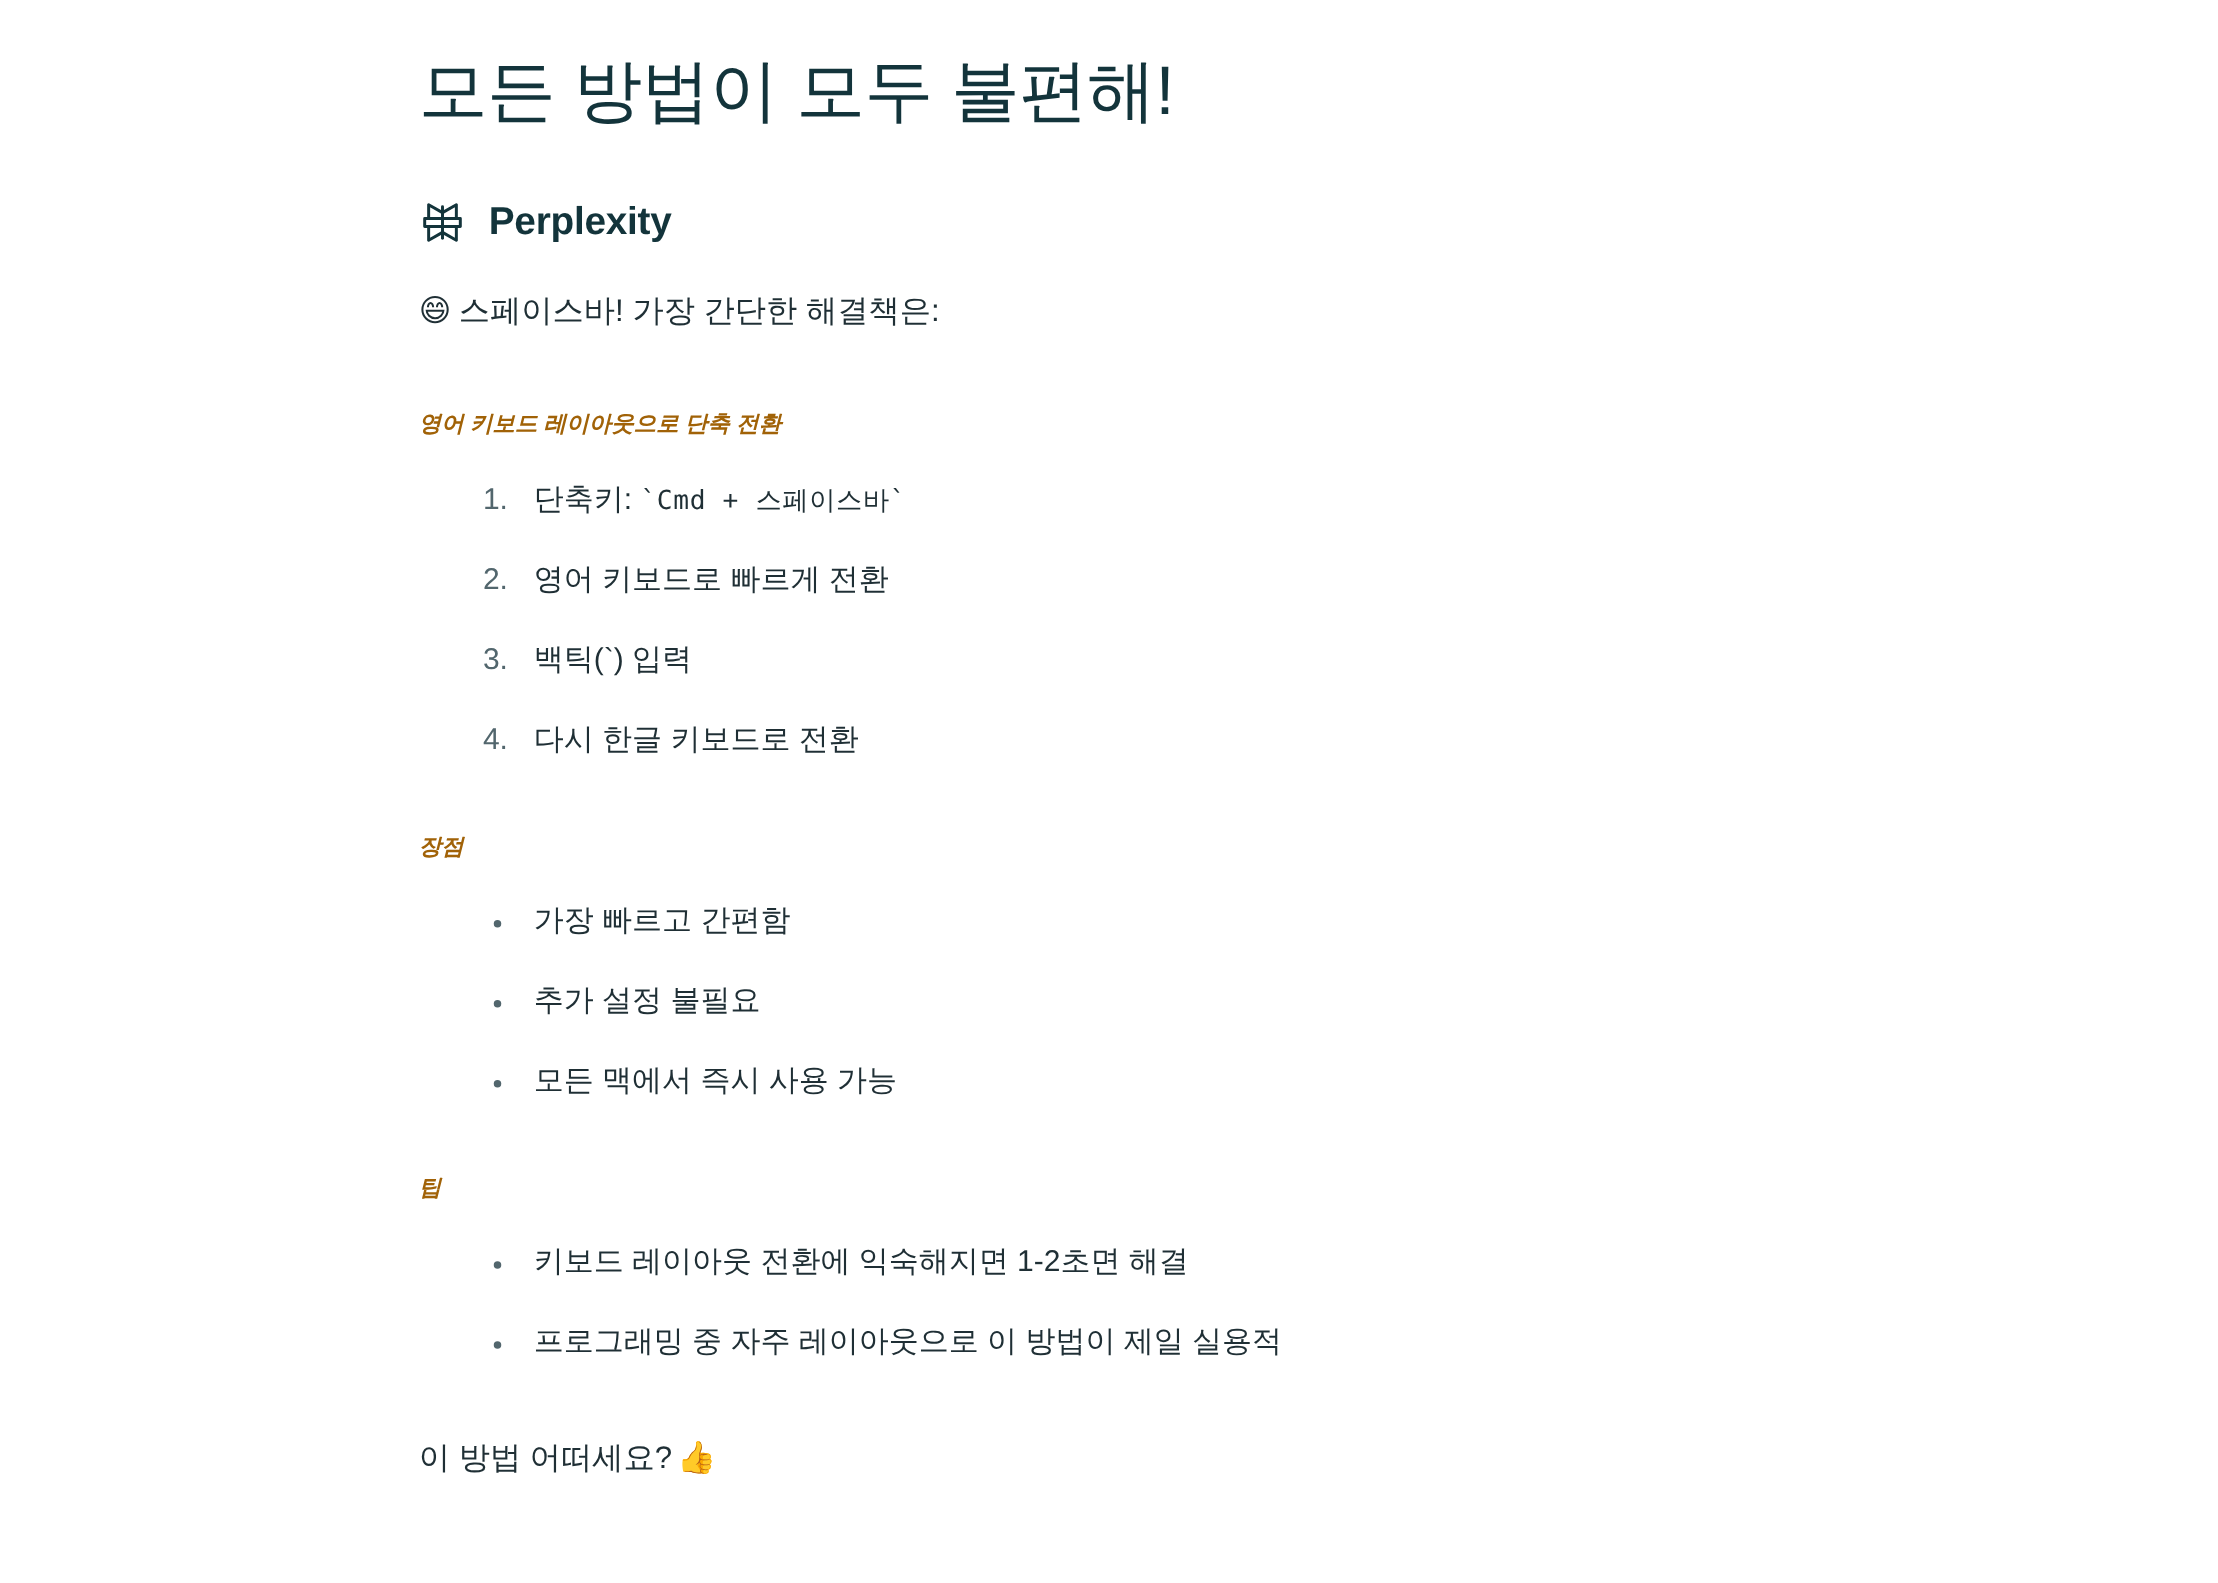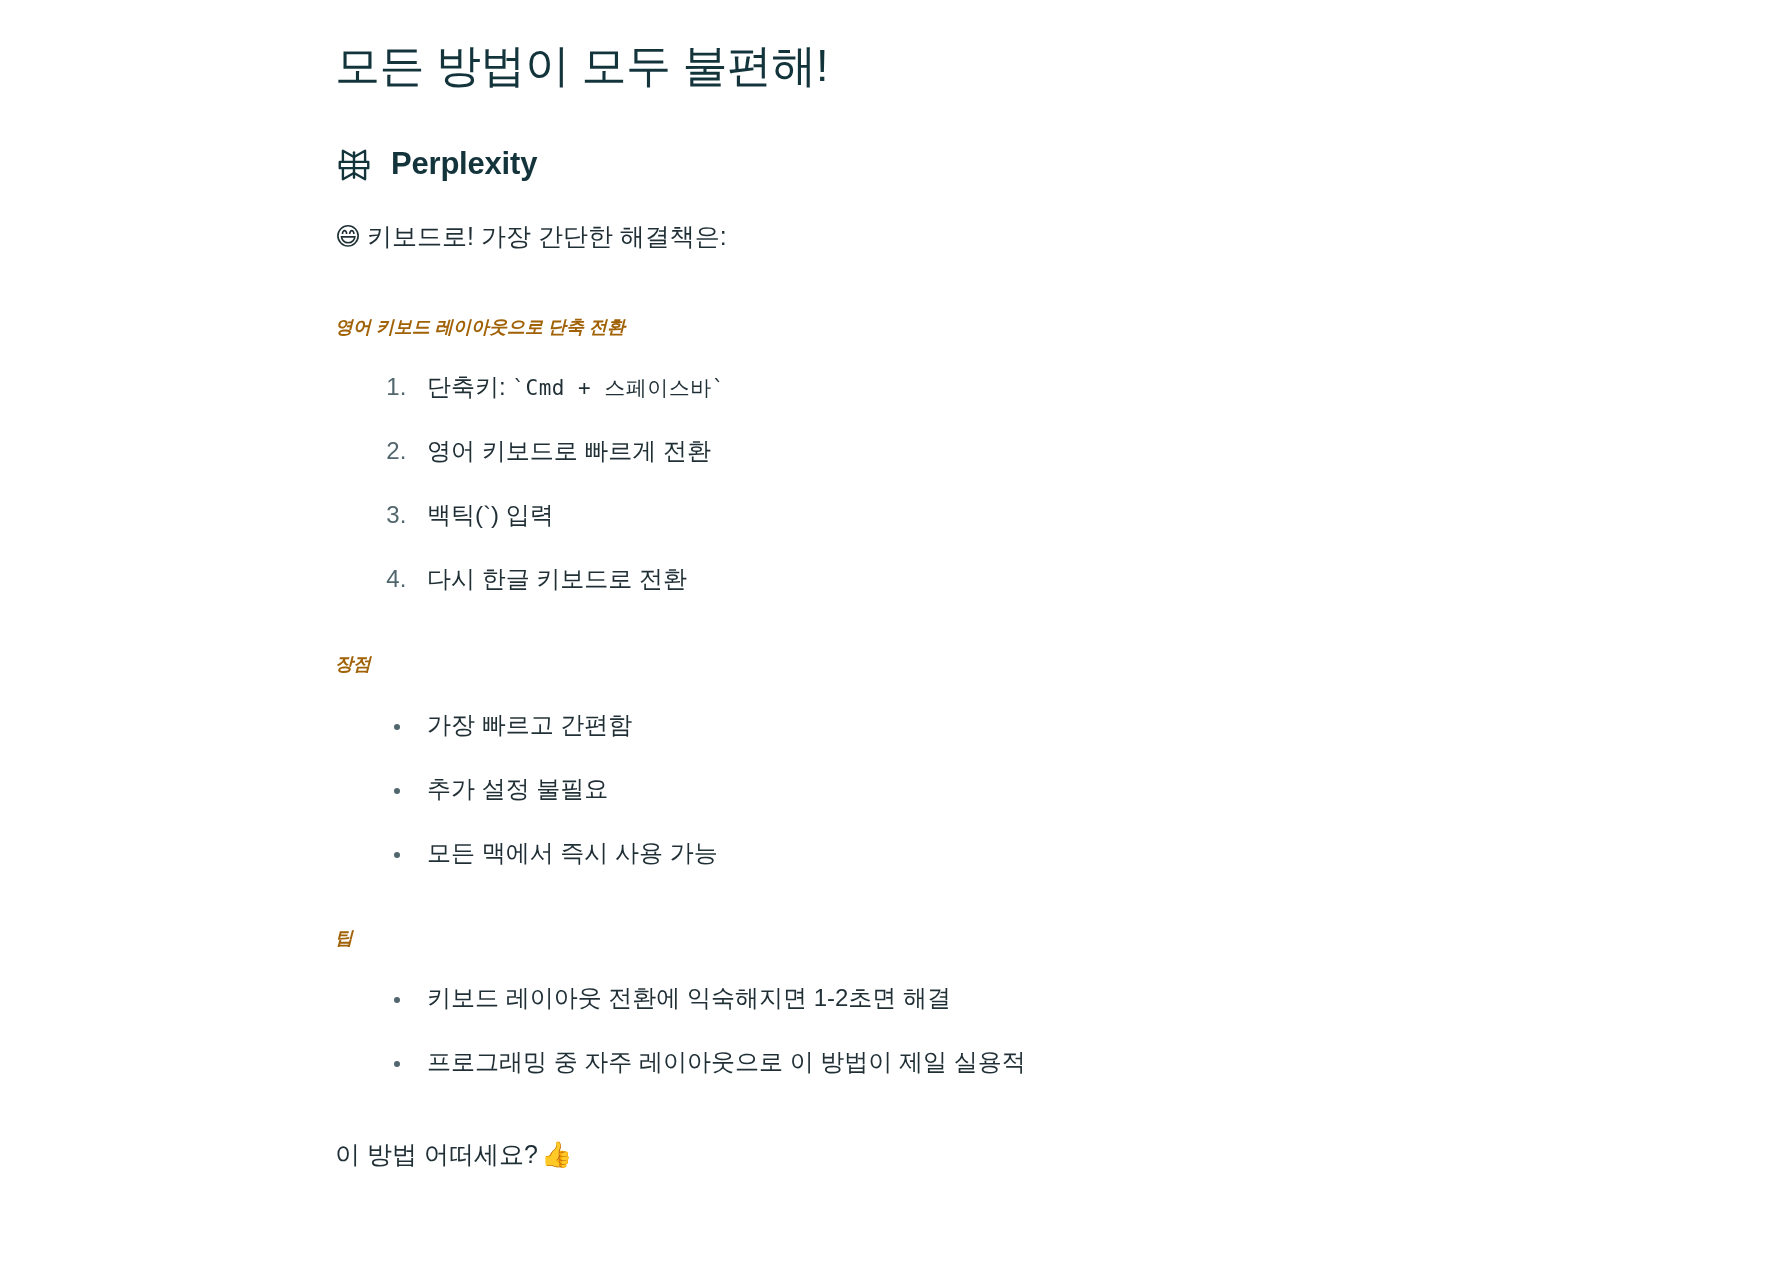--- a/index.html
+++ b/index.html
@@ -21,21 +21,21 @@
     min-height: 1266px;
     padding: 20px 0 0 0;
     background: #ffffff;
   }
   .content {
     margin-left: 335px;
     width: 1250px;
   }
 
   h1.doc-title {
-    font-size: 45px;
+    font-size: 55px;
     line-height: 1.25;
     font-weight: 400;
     color: #13343b;
     margin: 18px 0 52px 0;
     letter-spacing: -0.5px;
   }
 
   .brand-row {
     display: flex;
     gap: 18px;
@@ -136,21 +136,21 @@
             <path d="M24 34 L38 42 L38 28 L24 28"></path>
             <path d="M10 20 L6 20 L6 28 L10 28"></path>
             <path d="M38 20 L42 20 L42 28 L38 28"></path>
           </g>
         </svg>
       </span>
       <span class="brand-name">Perplexity</span>
     </div>
 
     <p class="intro">
-      <span class="emoji">😄</span><span>키보드로! 가장 간단한 해결책은:</span>
+      <span class="emoji">😄</span><span>스페이스바! 가장 간단한 해결책은:</span>
     </p>
 
     <h2 class="section">영어 키보드 레이아웃으로 단축 전환</h2>
     <ol class="numbered">
       <li>
         <span>단축키: </span><code class="inline">`Cmd + 스페이스바`</code>
       </li>
       <li>
         <span>영어 키보드로 빠르게 전환</span>
       </li>

